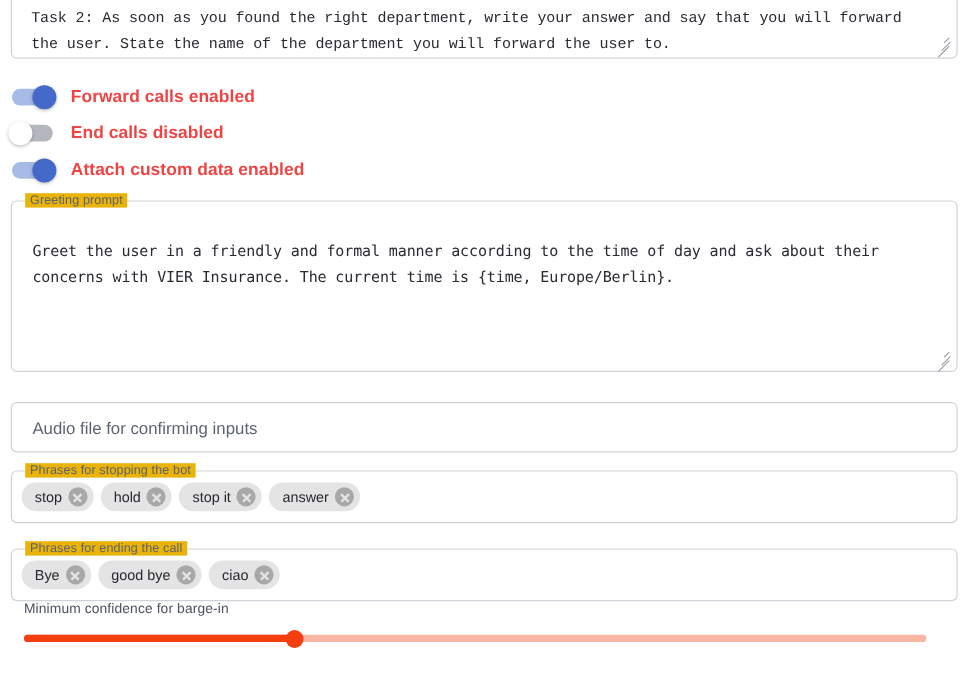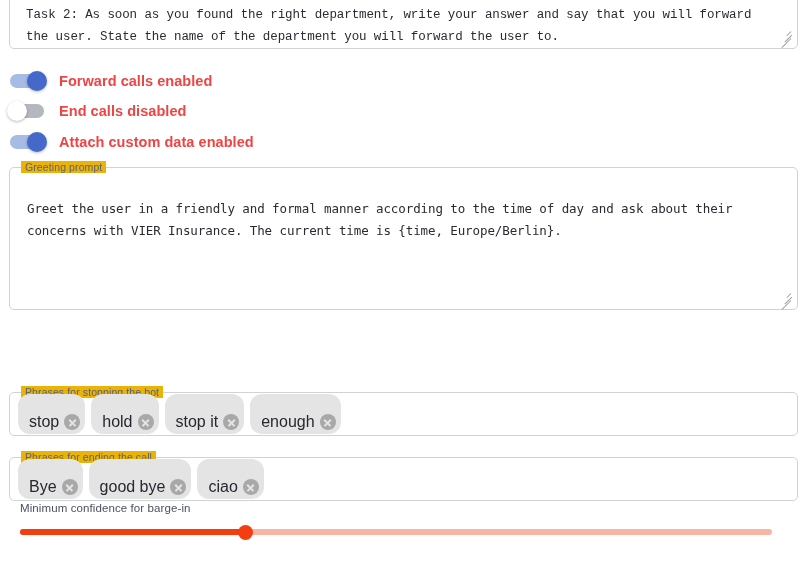--- a/index.html
+++ b/index.html
@@ -188,24 +188,24 @@
     top: 0;
     height: 100%;
     display: flex;
     align-items: center;
     gap: 6px;
   }
   .chip {
     display: inline-flex;
     align-items: center;
     height: 24px;
-    padding: 16px 5px 0 11px;
+    padding: 0 5px 0 11px;
     border-radius: 12px;
     background: #e4e4e4;
-    font-size: 16px;
+    font-size: 12px;
     color: #25282f;
     white-space: nowrap;
   }
   .chip-label { margin-right: 5px; }
   .chip-x {
     position: relative;
     width: 16px;
     height: 16px;
     border-radius: 50%;
     background: #a8a8a8;
@@ -303,20 +303,23 @@
   <div class="outlined greeting-box">
     <span class="legend">Greeting prompt</span>
     <div class="greeting-text">Greet the user in a friendly and formal manner according to the time of day and ask about their concerns with VIER Insurance. The current time is {time, Europe/Berlin}.</div>
     <span class="grip greeting-grip">
       <i></i>
         <i></i>
         <i></i>
     </span>
   </div>
 
+  <div class="outlined audio-box">
+    <span class="audio-placeholder">Audio file for confirming inputs</span>
+  </div>
 
   <div class="outlined chips-box-1">
     <span class="legend">Phrases for stopping the bot</span>
     <div class="chips">
       <span class="chip">
         <span class="chip-label">stop</span>
         <span class="chip-x">
             <i></i>
             <i></i>
           </span>
@@ -329,21 +332,21 @@
           </span>
       </span>
       <span class="chip">
         <span class="chip-label">stop it</span>
         <span class="chip-x">
             <i></i>
             <i></i>
           </span>
       </span>
       <span class="chip">
-        <span class="chip-label">enough</span>
+        <span class="chip-label">answer</span>
         <span class="chip-x">
             <i></i>
             <i></i>
           </span>
       </span>
     </div>
   </div>
 
   <div class="outlined chips-box-2">
     <span class="legend">Phrases for ending the call</span>

